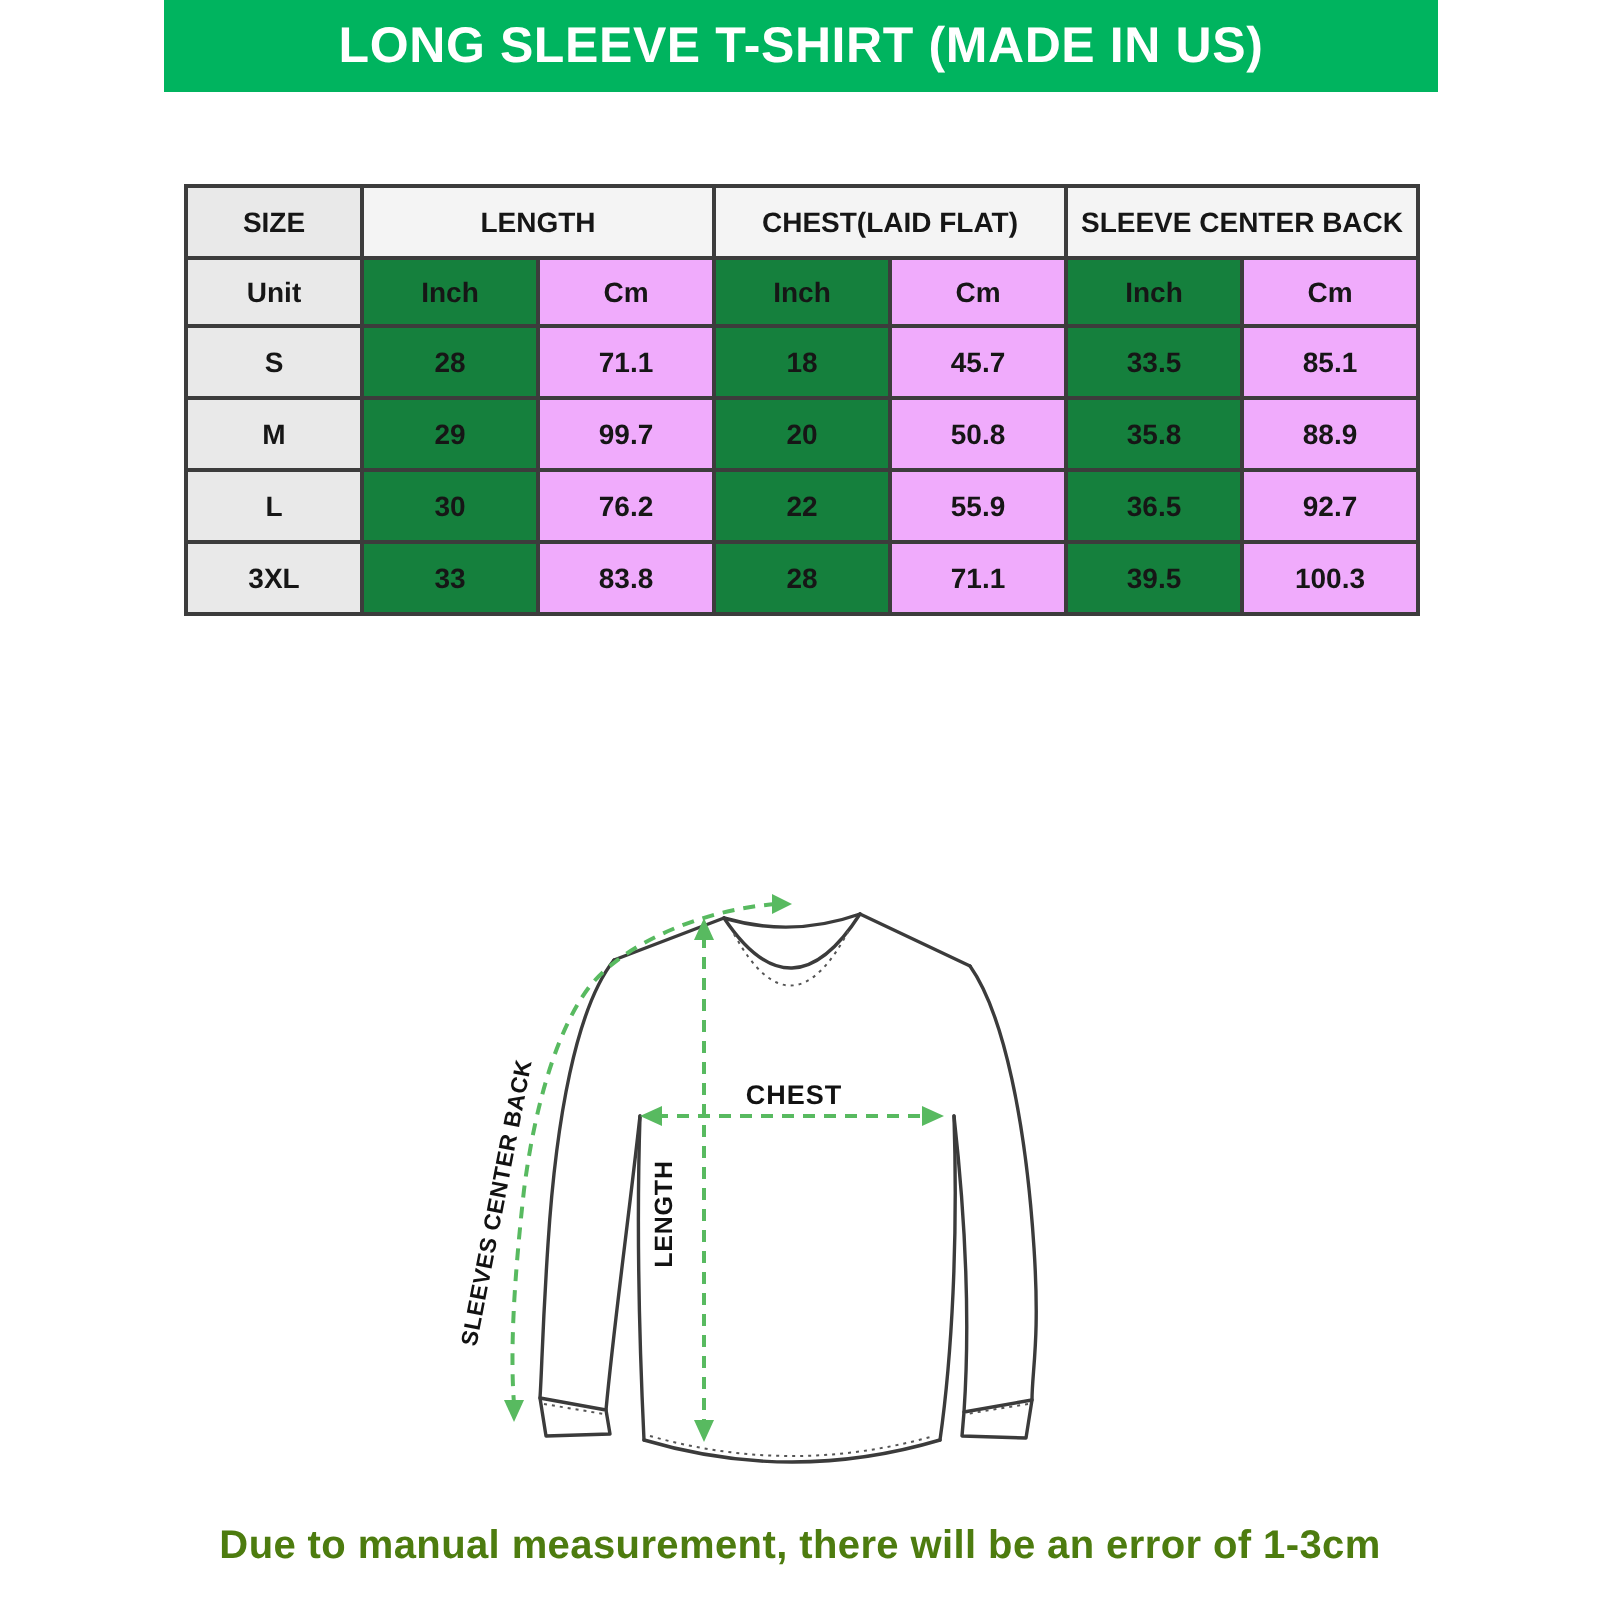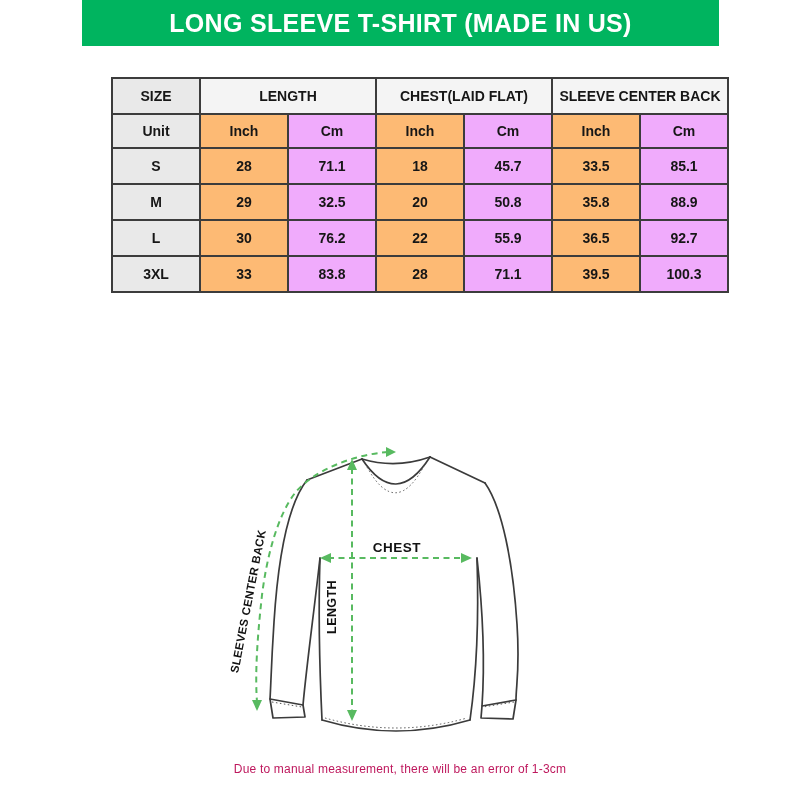--- a/index.html
+++ b/index.html
@@ -11,47 +11,47 @@
   
   .banner{
     position:absolute;left:82px;top:0;width:637px;height:46px;
     background:#00b45f;display:flex;align-items:center;justify-content:center;
   }
   .banner span{
     color:#ffffff;font-size:25px;font-weight:bold;letter-spacing:.3px;white-space:nowrap;
   }
 
   
-  .table-wrap{position:absolute;left:92px;top:77px;margin-left:19px;}
+  .table-wrap{position:absolute;left:92px;top:92px;}
   table.size-chart{
     border-collapse:collapse;table-layout:fixed;width:616px;
     text-align:center;color:#161616;
   }
   table.size-chart td,table.size-chart th{
     border:2px solid #3c3c3c;font-size:14px;font-weight:bold;padding:0;
     overflow:hidden;white-space:nowrap;
   }
   tr.r-head{height:36px;}
   tr.r-unit{height:34px;}
   tr.r-data{height:36px;}
   .c-size{background:#e9e9e9;}
   .c-head{background:#f4f4f4;}
-  .c-inch{background:#fdba74;}
+  .c-inch{background:#15803d;}
   .c-cm{background:#f0abfc;}
 
   
   .diagram{position:absolute;left:200px;top:430px;width:400px;height:330px;}
   .diagram text{
     fill:#121212;font-family:"Liberation Sans",sans-serif;font-weight:bold;
   }
 
   
   .footer-note{
     position:absolute;left:0;top:762px;width:800px;text-align:center;
-    color:#be185d;font-size:12px;font-weight:normal;letter-spacing:.2px;
+    color:#4d7c0f;font-size:20px;font-weight:bold;letter-spacing:.2px;
   }
 </style>
 </head>
 <body>
 
 <div class="banner">
   <span>LONG SLEEVE T-SHIRT (MADE IN US)</span>
 </div>
 
 <div class="table-wrap">
@@ -86,21 +86,21 @@
         <td class="c-inch">28</td>
         <td class="c-cm">71.1</td>
         <td class="c-inch">18</td>
         <td class="c-cm">45.7</td>
         <td class="c-inch">33.5</td>
         <td class="c-cm">85.1</td>
       </tr>
       <tr class="r-data">
         <td class="c-size">M</td>
         <td class="c-inch">29</td>
-        <td class="c-cm">32.5</td>
+        <td class="c-cm">99.7</td>
         <td class="c-inch">20</td>
         <td class="c-cm">50.8</td>
         <td class="c-inch">35.8</td>
         <td class="c-cm">88.9</td>
       </tr>
       <tr class="r-data">
         <td class="c-size">L</td>
         <td class="c-inch">30</td>
         <td class="c-cm">76.2</td>
         <td class="c-inch">22</td>

